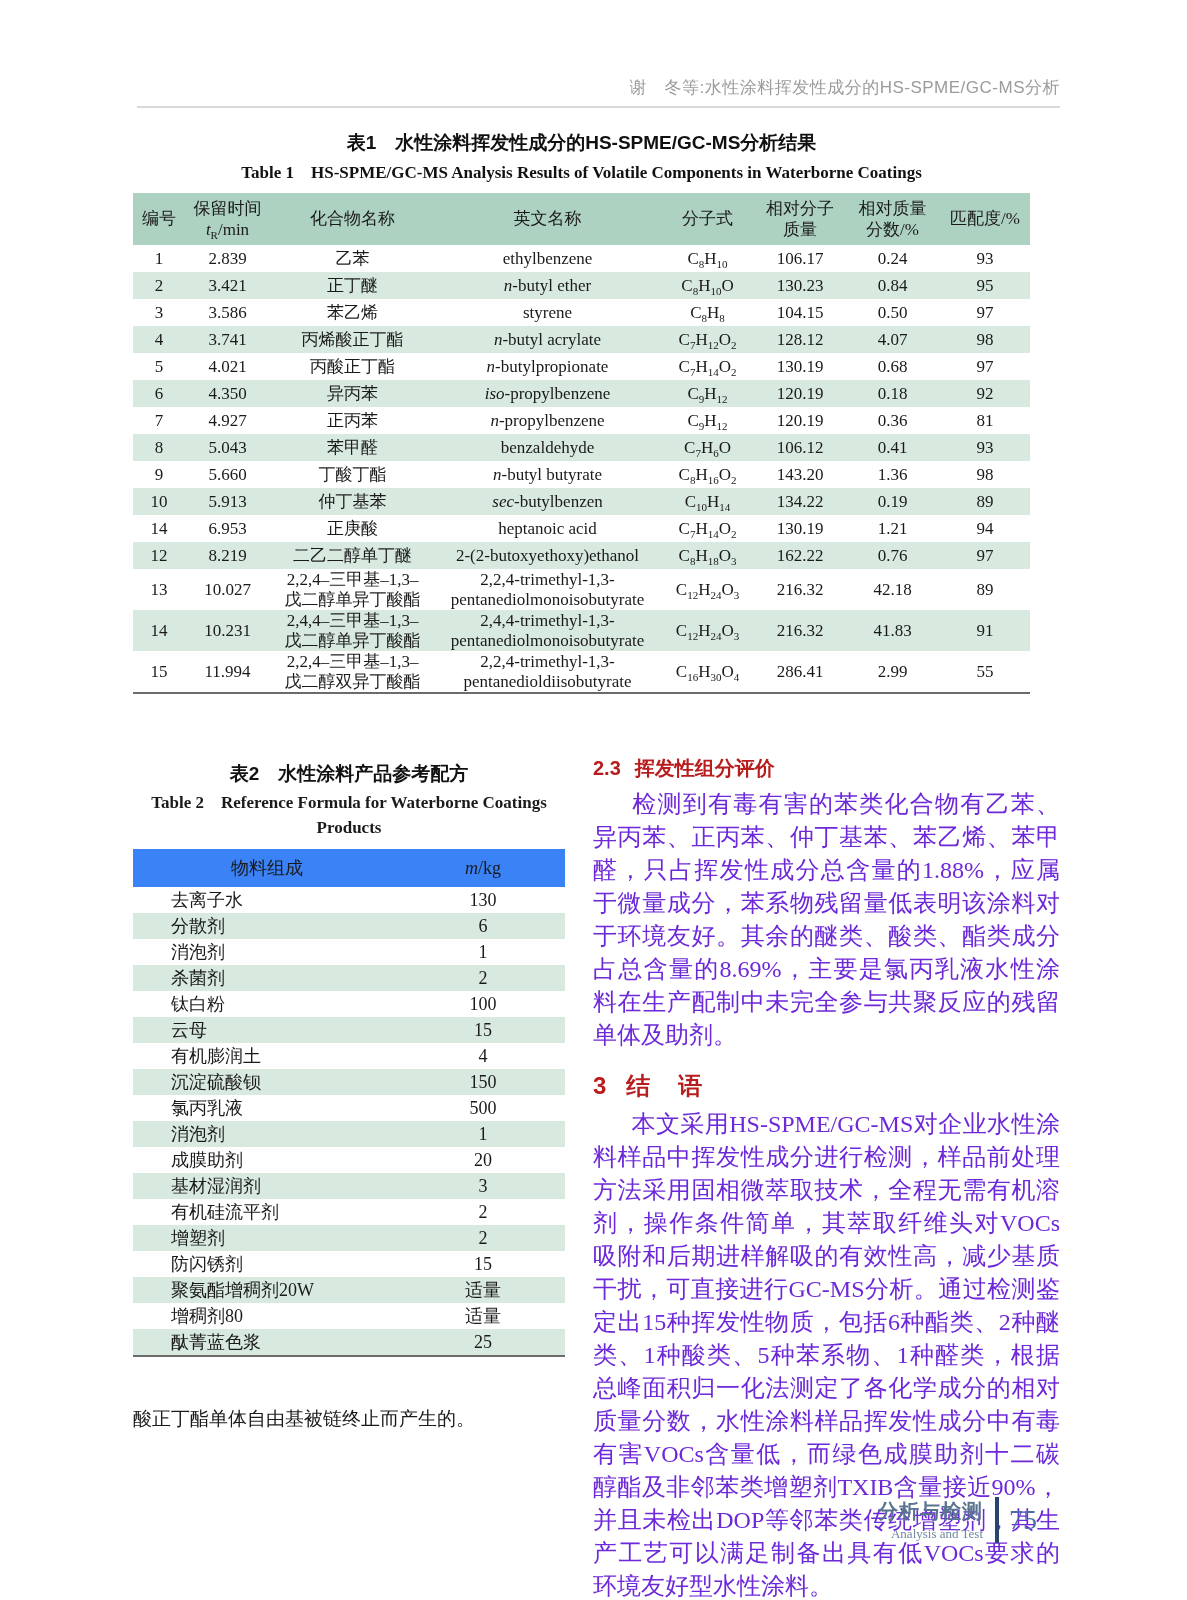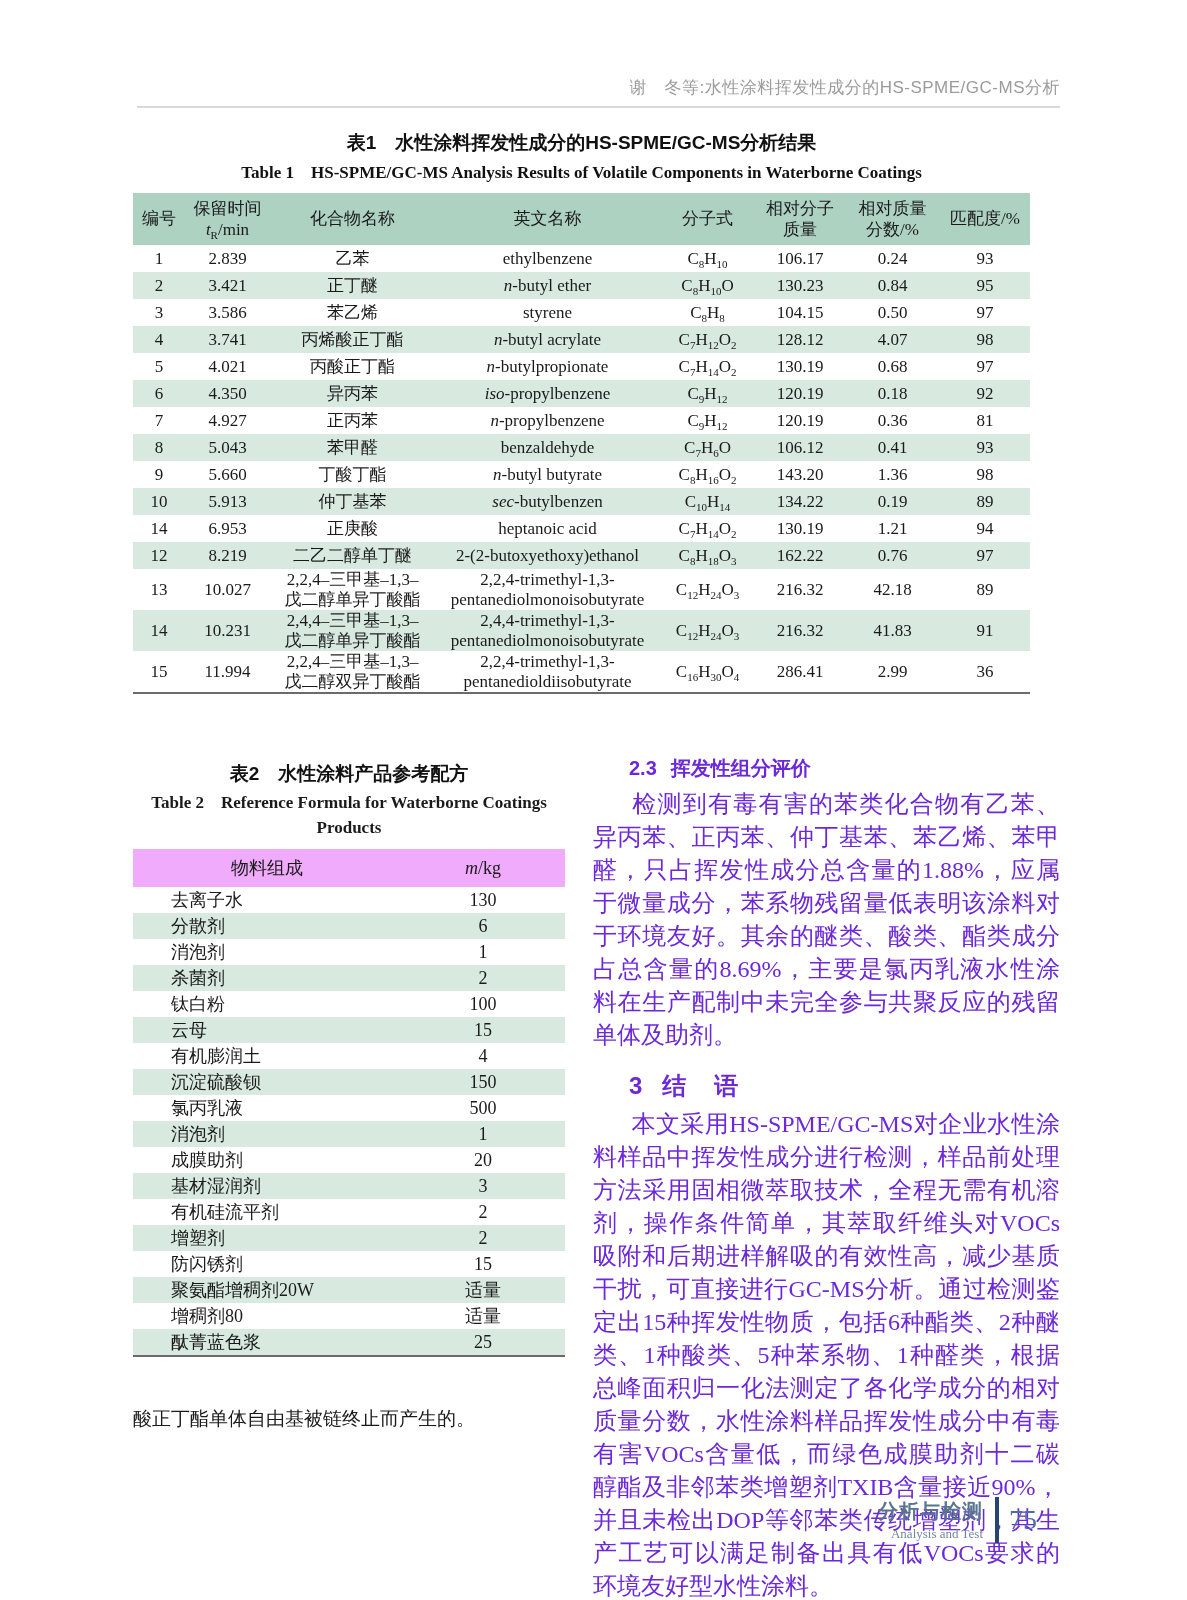--- a/index.html
+++ b/index.html
@@ -42,32 +42,32 @@
   .left-col { position:absolute; left:133px; top:755px; width:432px; }
   .t2-caption-cn {
     text-align:center; font-weight:bold; font-size:19px; color:#111;
     font-family:"Liberation Sans","DejaVu Sans",sans-serif; margin-top:6px;
   }
   .t2-caption-en {
     text-align:center; font-weight:bold; font-size:17px; line-height:1.45; margin-top:4px;
     font-family:"Liberation Serif","DejaVu Serif",serif;
   }
   .t2 { margin-top:10px; border-bottom:2px solid #6b6b6b; }
-  .t2 th { background:#f0abfc; font-weight:normal; font-size:18px; height:38px; }
+  .t2 th { background:#3b82f6; font-weight:normal; font-size:18px; height:38px; }
   .t2 th.c1 { text-align:center; }
   .t2 th.c2 { text-align:center; }
   .t2 td { font-size:18px; height:26px; padding:1px 0; }
   .t2 td.c1 { text-align:left; padding-left:38px; width:62%; }
   .t2 td.c2 { text-align:center; width:38%; }
   .t2 tr.alt td { background:#d8e9e0; }
   .left-tail { margin-top:46px; font-size:19px; line-height:1.7; color:#1a1a1a; }
   
   .right-col { position:absolute; left:593px; top:755px; width:467px; }
   .sec-head {
-    color:#6d28d9; font-weight:bold; font-family:"Liberation Sans","DejaVu Sans",sans-serif;margin-left:36px;
+    color:#b91c1c; font-weight:bold; font-family:"Liberation Sans","DejaVu Sans",sans-serif;
   }
   .sec23-head { font-size:20px; }
   .sec23-head .sec-num { margin-right:14px; }
   .para {
     font-size:24px; line-height:33px; text-align:justify; color:#6d28d9; margin-top:6px;
   }
   .para .indent { display:inline-block; width:38px; }
   .sec3-head { font-size:24px; margin-top:18px; letter-spacing:2px; }
   .sec3-head .sec-num { margin-right:18px; }
   
@@ -266,21 +266,21 @@
           <tr>
             <td>15</td>
             <td>11.994</td>
             <td>2,2,4–三甲基–1,3–
 戊二醇双异丁酸酯</td>
             <td>2,2,4-trimethyl-1,3-
 pentanedioldiisobutyrate</td>
             <td>C<sub>16</sub>H<sub>30</sub>O<sub>4</sub></td>
             <td>286.41</td>
             <td>2.99</td>
-            <td>36</td>
+            <td>55</td>
           </tr>
         </tbody>
     </table>
   </div>
 
   <div class="left-col">
     <div class="t2-caption-cn">表2　水性涂料产品参考配方</div>
     <div class="t2-caption-en" style="white-space:pre-line">Table 2　Reference Formula for Waterborne Coatings
 Products</div>
     <table class="datatable t2">

